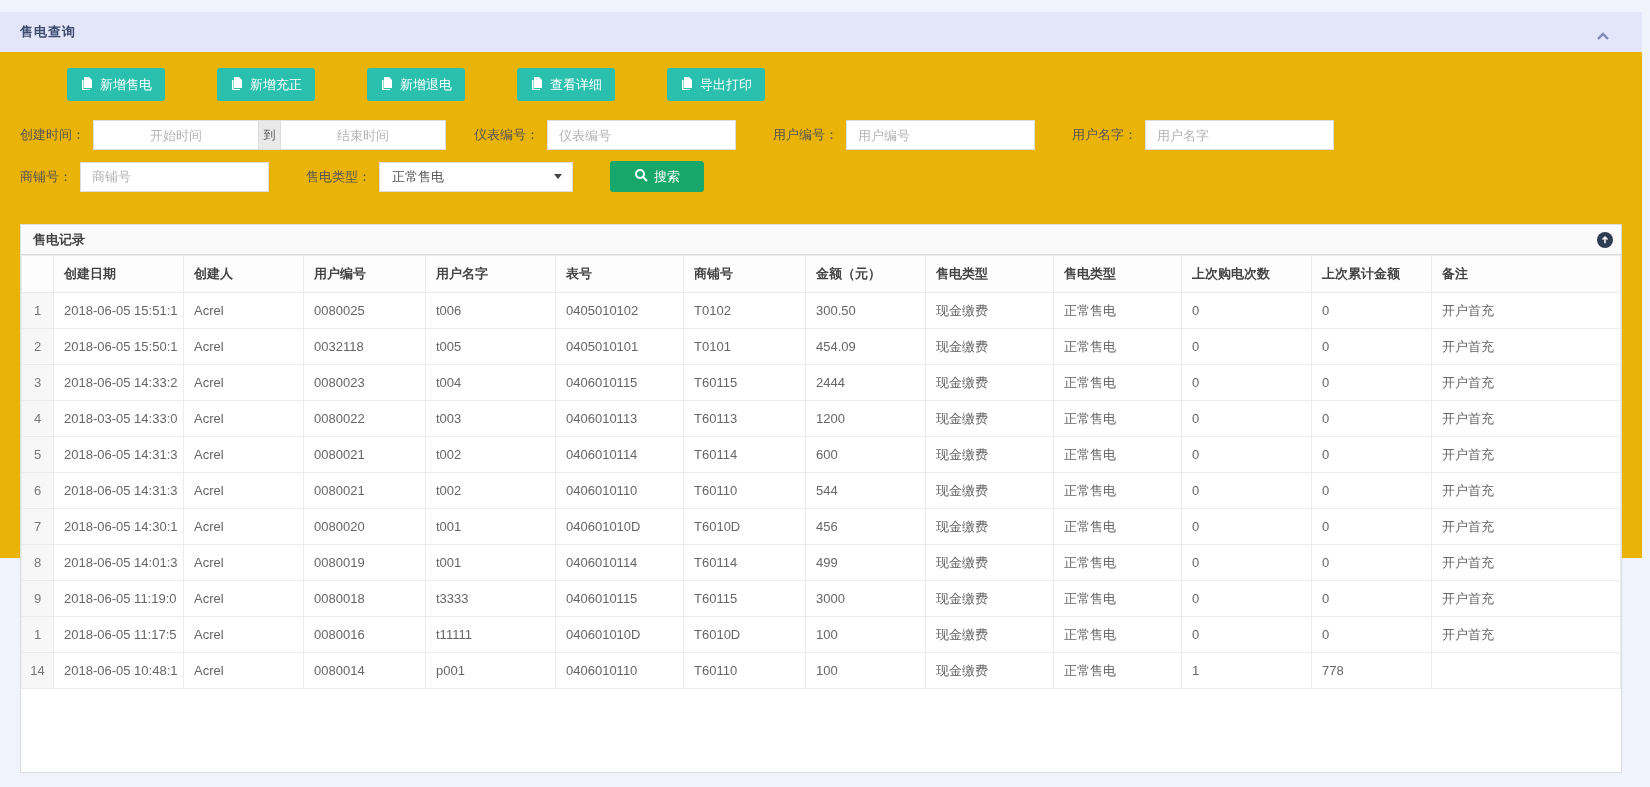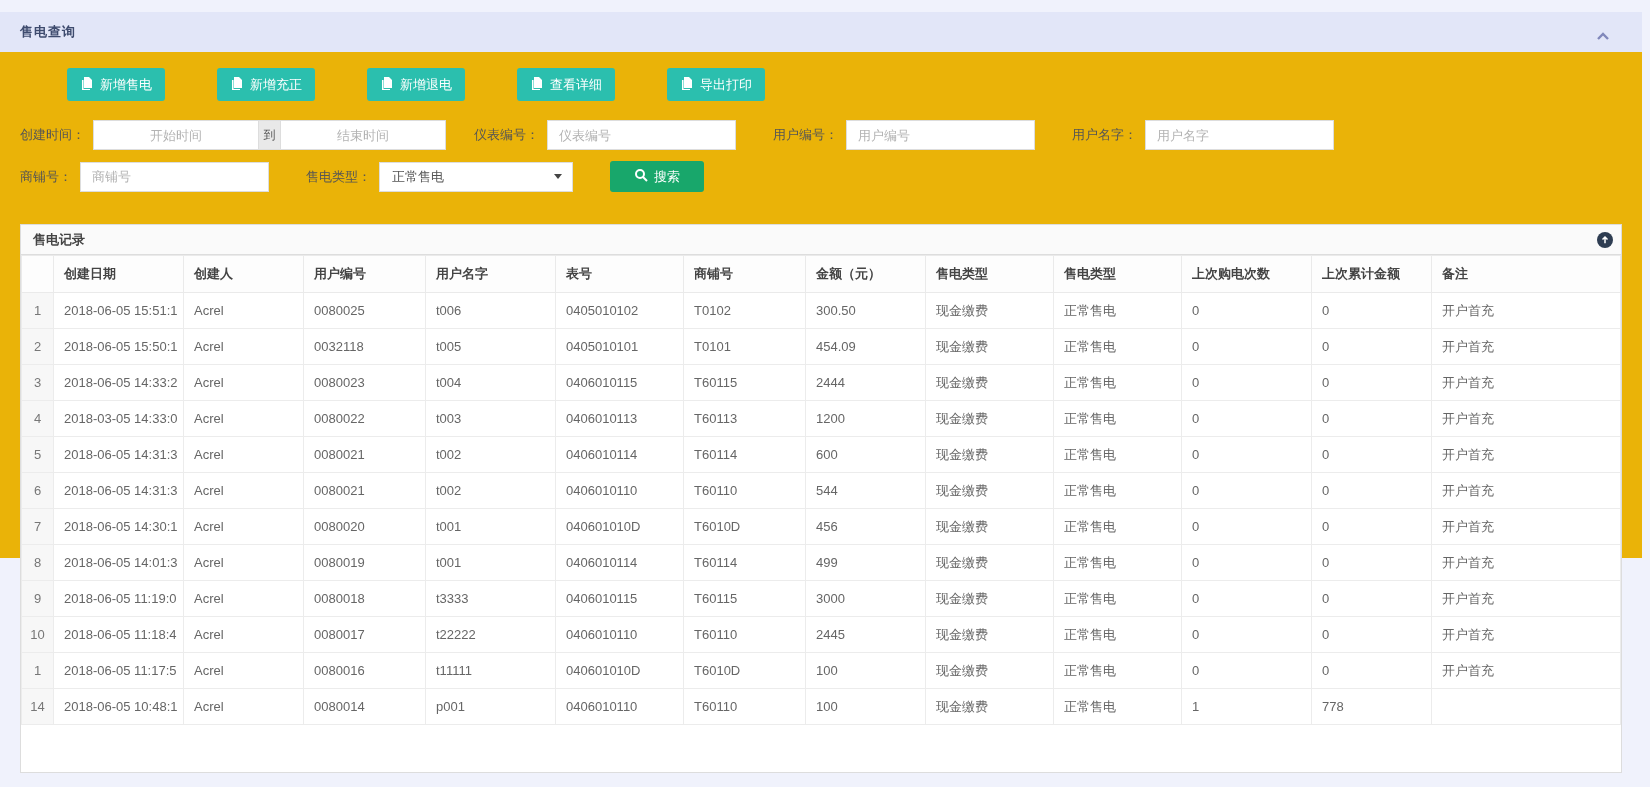--- a/index.html
+++ b/index.html
@@ -346,35 +346,20 @@
               <td>0406010115</td>
               <td>T60115</td>
               <td>3000</td>
               <td>现金缴费</td>
               <td>正常售电</td>
               <td>0</td>
               <td>0</td>
               <td>开户首充</td>
             </tr>
             <tr>
-              <td class="idx">10</td>
-              <td>2018-06-05 11:18:4</td>
-              <td>Acrel</td>
-              <td>0080017</td>
-              <td>t22222</td>
-              <td>0406010110</td>
-              <td>T60110</td>
-              <td>2445</td>
-              <td>现金缴费</td>
-              <td>正常售电</td>
-              <td>0</td>
-              <td>0</td>
-              <td>开户首充</td>
-            </tr>
-            <tr>
               <td class="idx">1</td>
               <td>2018-06-05 11:17:5</td>
               <td>Acrel</td>
               <td>0080016</td>
               <td>t11111</td>
               <td>040601010D</td>
               <td>T6010D</td>
               <td>100</td>
               <td>现金缴费</td>
               <td>正常售电</td>

